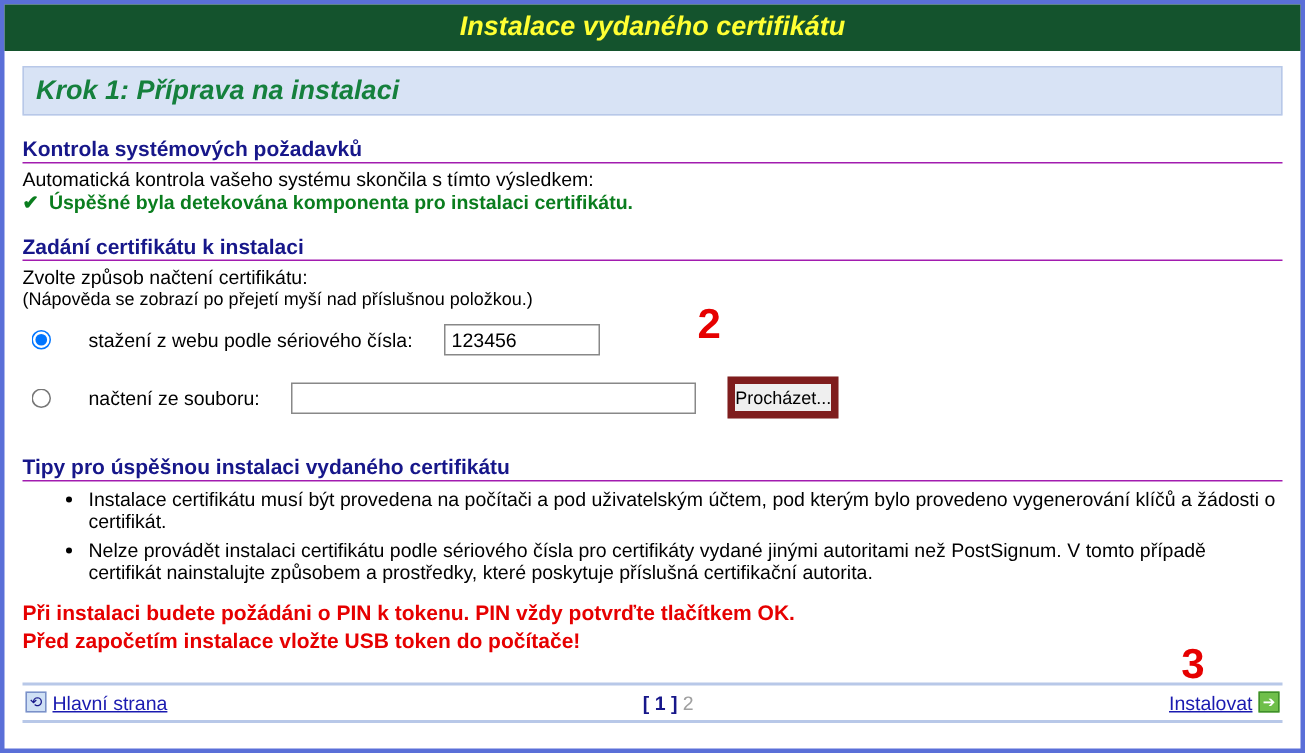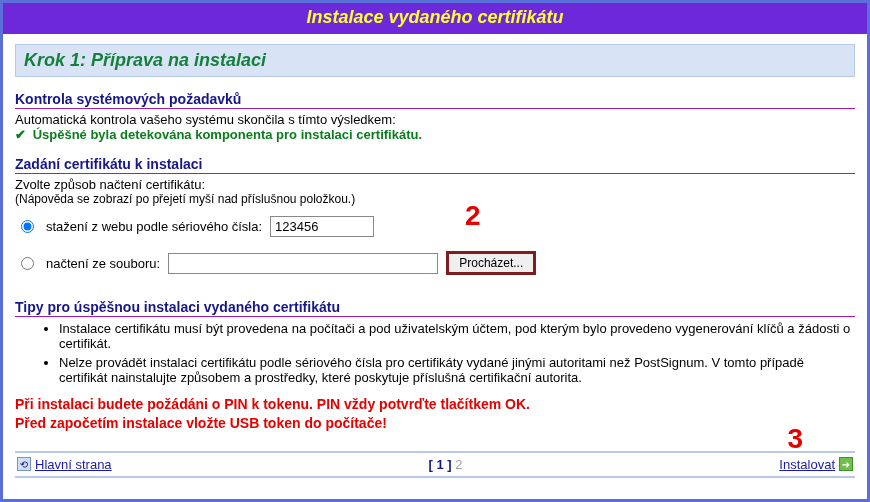--- a/index.html
+++ b/index.html
@@ -11,21 +11,21 @@
     background: #fff;
     color: #000;
   }
   .outer {
     border: 3px solid #5a6fd8;
     width: 870px;
     height: 502px;
     position: relative;
   }
   .titlebar {
-    background: #6d28d9;
+    background: #14532d;
     color: #ffff33;
     font-weight: bold;
     font-style: italic;
     font-size: 18px;
     text-align: center;
     padding: 4px 0 6px 0;
   }
   .inner {
     padding: 10px 12px 4px 12px;
   }
@@ -59,38 +59,38 @@
     display: inline-block;
     width: 14px;
     color: #0a7d1e;
     font-weight: bold;
   }
   .hint { color: #000; font-size: 12px; }
   .options { margin-top: 6px; }
   .opt-row {
     display: flex;
     align-items: center;
-    gap: 8px;
+    gap: 21px;
     padding: 4px 0 10px 6px;
     position: relative;
   }
   input[type="radio"] { margin: 0 4px 0 0; }
   input[type="text"] {
     font-size: 13px;
     padding: 2px 4px;
     border: 1px solid #888;
     background: #fff;
   }
   .serial-input { width: 104px; }
   .file-input { width: 270px; }
   .btn {
     font-size: 12px;
-    padding: 2px 10px;
+    padding: 2px 0;
     background: #efefef;
-    border: 3px solid #7f1d1d;
+    border: 5px solid #7f1d1d;
     cursor: pointer;
   }
   .marker {
     position: absolute;
     color: #e60000;
     font-weight: bold;
     font-size: 28px;
     font-family: Arial, sans-serif;
   }
   ul.tips { margin: 4px 0 0 0; padding-left: 44px; }

